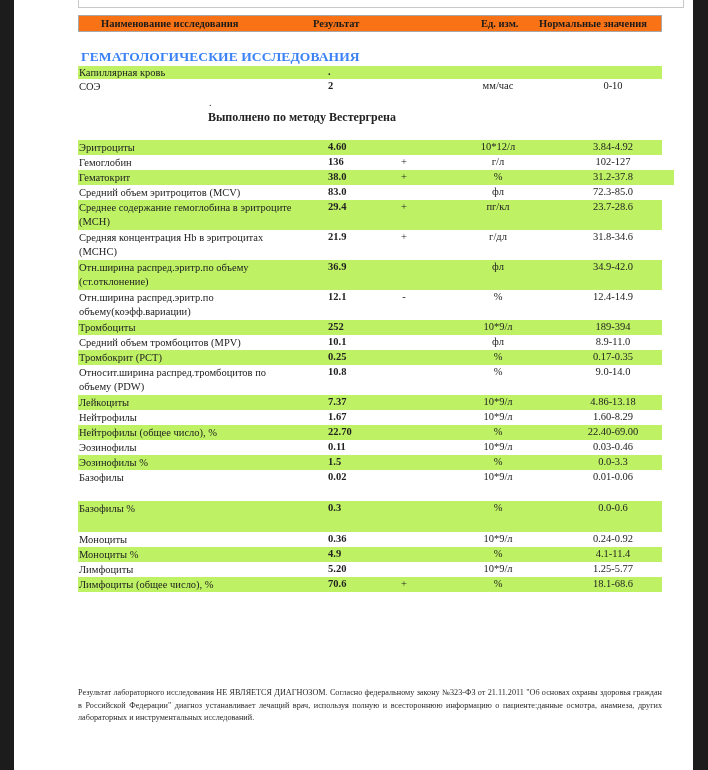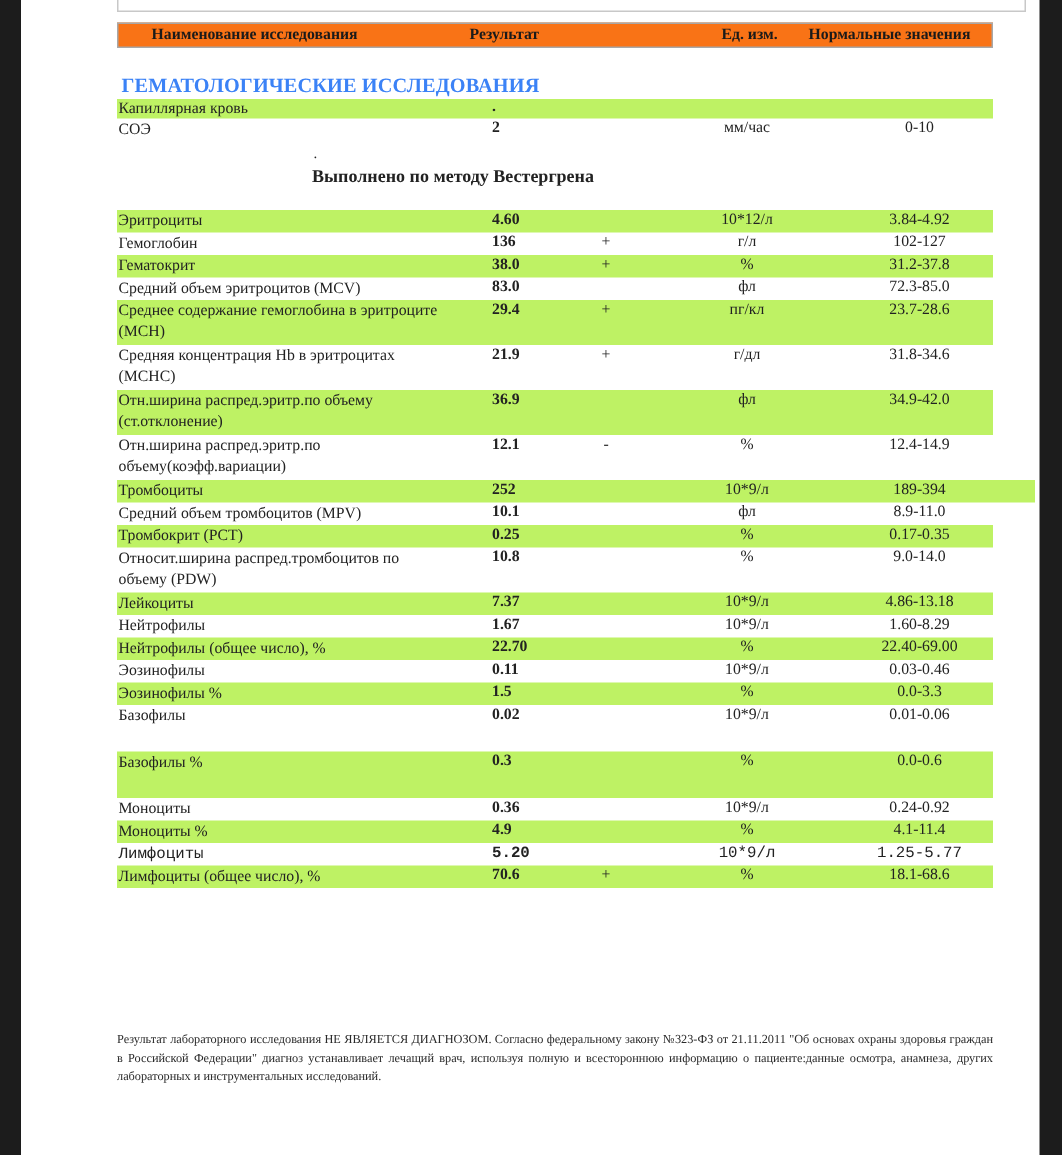--- a/index.html
+++ b/index.html
@@ -77,21 +77,21 @@
         <span class="unit">10*12/л</span>
         <span class="norm">3.84-4.92</span>
       </div>
       <div class="row" style="height: 15px;">
         <span class="name">Гемоглобин</span>
         <span class="result">136</span>
         <span class="flag">+</span>
         <span class="unit">г/л</span>
         <span class="norm">102-127</span>
       </div>
-      <div class="row shaded" style="height: 15px;">
+      <div class="row shaded" style="height: 15px; padding-left: 12px;">
         <span class="name">Гематокрит</span>
         <span class="result">38.0</span>
         <span class="flag">+</span>
         <span class="unit">%</span>
         <span class="norm">31.2-37.8</span>
       </div>
       <div class="row" style="height: 15px;">
         <span class="name">Средний объем эритроцитов (MCV)</span>
         <span class="result">83.0</span>
         <span class="flag"></span>
@@ -119,21 +119,21 @@
         <span class="unit">фл</span>
         <span class="norm">34.9-42.0</span>
       </div>
       <div class="row" style="height: 30px;">
         <span class="name">Отн.ширина распред.эритр.по объему(коэфф.вариации)</span>
         <span class="result">12.1</span>
         <span class="flag">-</span>
         <span class="unit">%</span>
         <span class="norm">12.4-14.9</span>
       </div>
-      <div class="row shaded" style="height: 15px; padding-left: 28px;">
+      <div class="row shaded" style="height: 15px;">
         <span class="name">Тромбоциты</span>
         <span class="result">252</span>
         <span class="flag"></span>
         <span class="unit">10*9/л</span>
         <span class="norm">189-394</span>
       </div>
       <div class="row" style="height: 15px;">
         <span class="name">Средний объем тромбоцитов (MPV)</span>
         <span class="result">10.1</span>
         <span class="flag"></span>
@@ -210,21 +210,21 @@
         <span class="unit">10*9/л</span>
         <span class="norm">0.24-0.92</span>
       </div>
       <div class="row shaded" style="height: 15px;">
         <span class="name">Моноциты %</span>
         <span class="result">4.9</span>
         <span class="flag"></span>
         <span class="unit">%</span>
         <span class="norm">4.1-11.4</span>
       </div>
-      <div class="row" style="height: 15px; font-family: Liberation Mono, monospace;">
+      <div class="row" style="height: 15px;">
         <span class="name">Лимфоциты</span>
         <span class="result">5.20</span>
         <span class="flag"></span>
         <span class="unit">10*9/л</span>
         <span class="norm">1.25-5.77</span>
       </div>
       <div class="row shaded" style="height: 15px;">
         <span class="name">Лимфоциты (общее число), %</span>
         <span class="result">70.6</span>
         <span class="flag">+</span>

